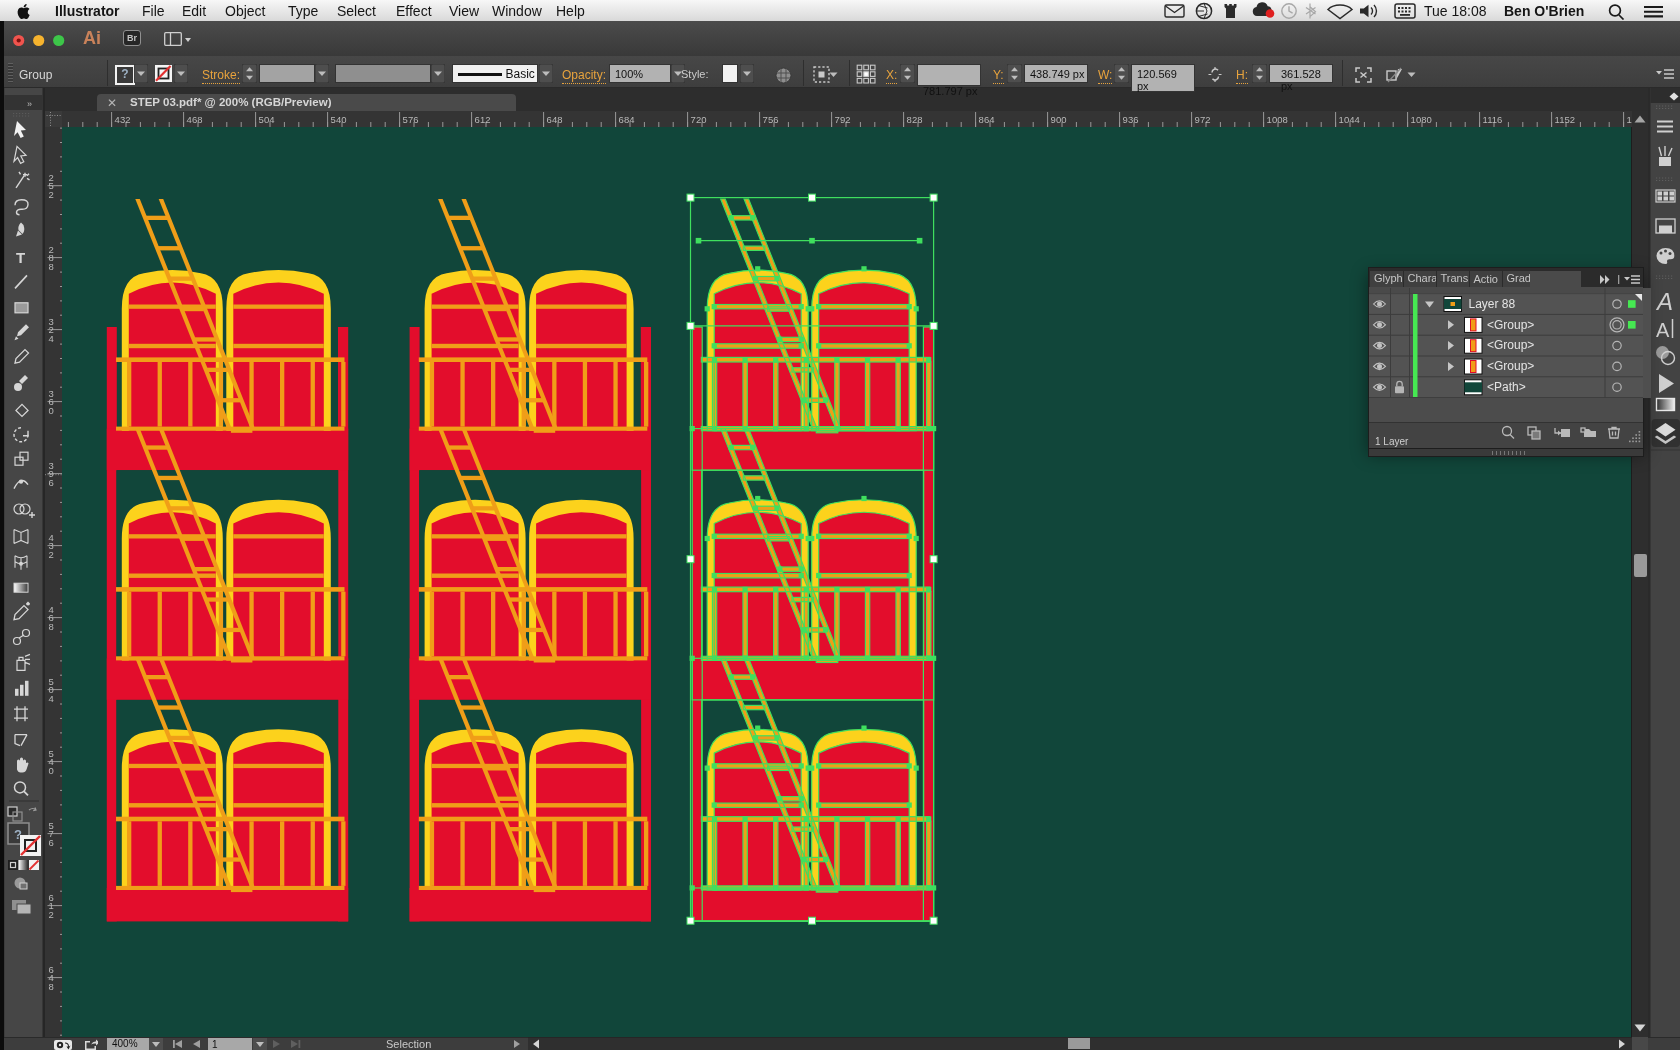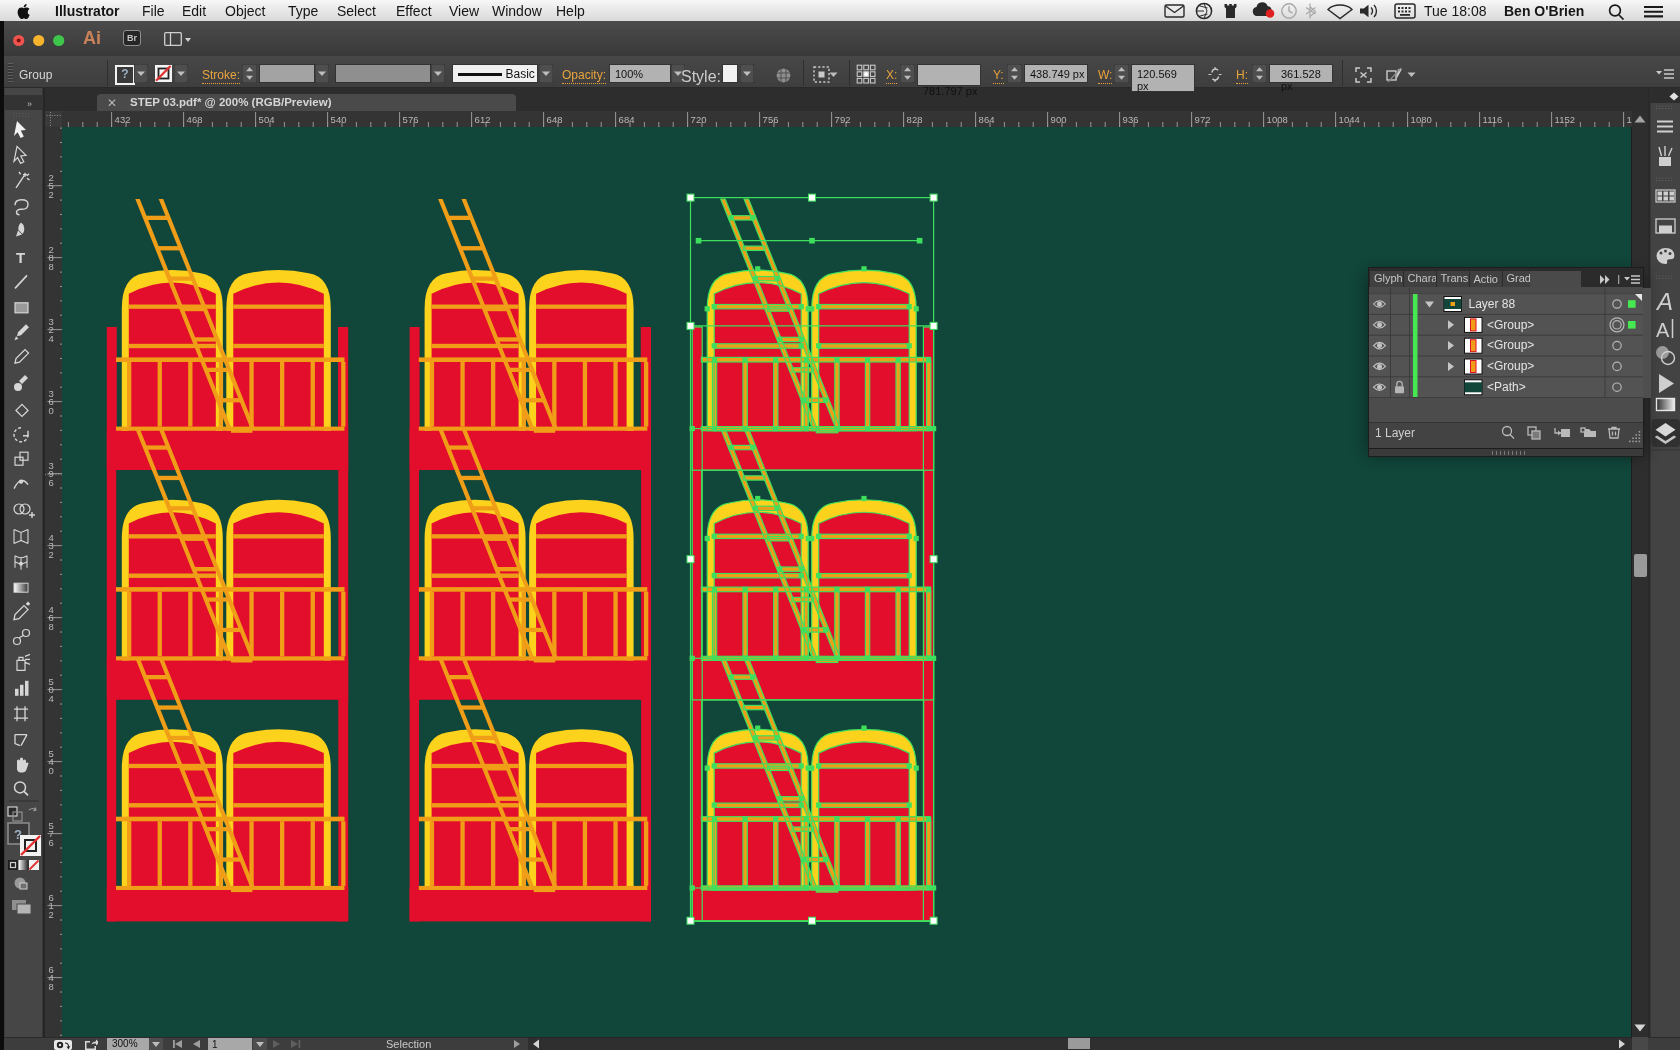--- a/index.html
+++ b/index.html
@@ -788,21 +788,21 @@
 <svg style="position:absolute;left:539px;top:63.5px" width="14" height="19" viewBox="0 0 14 19">
     <rect width="14" height="19" rx="2" fill="#4e4e4e" stroke="#333" stroke-width="1"></rect>
     <path d="M3.0 7.5 l4 4.5 4-4.5 Z" fill="#bdbdbd"></path>
   </svg>
 <span style="position:absolute;left:562px;top:68px;font-size:12px;color:#e8a33d;border-bottom:1px dotted #e8a33d;padding-bottom:1px">Opacity:</span>
 <div style="position:absolute;left:609px;top:63.5px;width:62px;height:19px;background:#b2b2b2;border:1px solid #333;box-sizing:border-box;font-size:11px;color:#111;padding:3px 0 0 5px">100%</div>
 <svg style="position:absolute;left:671px;top:63.5px" width="14" height="19" viewBox="0 0 14 19">
     <rect width="14" height="19" rx="2" fill="#4e4e4e" stroke="#333" stroke-width="1"></rect>
     <path d="M3.0 7.5 l4 4.5 4-4.5 Z" fill="#bdbdbd"></path>
   </svg>
-<span style="position:absolute;left:681px;top:68px;font-size:16px;color:#cccccc">Style:</span>
+<span style="position:absolute;left:681px;top:68px;font-size:11px;color:#cccccc">Style:</span>
 <div style="position:absolute;left:722px;top:63.5px;width:16px;height:19px;background:#f2f2f2;border:1px solid #333;box-sizing:border-box"></div>
 <svg style="position:absolute;left:739.5px;top:63.5px" width="14" height="19" viewBox="0 0 14 19">
     <rect width="14" height="19" rx="2" fill="#4e4e4e" stroke="#333" stroke-width="1"></rect>
     <path d="M3.0 7.5 l4 4.5 4-4.5 Z" fill="#bdbdbd"></path>
   </svg>
 <svg style="position:absolute;left:775px;top:67px" width="17" height="17">
     <circle cx="8.5" cy="8.5" r="7.5" fill="#8e8e8e"></circle>
     <path d="M1.5 6 h14 M1.5 11 h14 M6 1.7 v13.6 M11 1.7 v13.6" stroke="#4e4e4e" stroke-width="1"></path>
     <circle cx="8.5" cy="8.5" r="7.5" fill="none" stroke="#3a3a3a" stroke-width="1"></circle>
   </svg>
@@ -943,21 +943,21 @@
     <g fill="#222">
       <circle cx="6" cy="5" r="3.2"></circle>
       <circle cx="6" cy="5" r="1.2" fill="#e8e8e8"></circle>
       <path d="M11 2.5 a4 4 0 0 1 4 4 l1.5-1 -2 4 -2-3 1.5 0 a2.8 2.8 0 0 0 -3-3 Z"></path>
     </g>
   </svg>
 <svg style="position:absolute;left:84px;top:1039px" width="14" height="11" viewBox="0 0 14 11">
     <path d="M1 2 h5 v1.5 H2.5 v6 h8 V7 H12 v4 H1 Z" fill="#d9d9d9"></path>
     <path d="M7 5.5 q2-3.5 5-3 l0-2 3.5 3 -3.5 3 0-2 q-2.5-0.5-5 1 Z" fill="#d9d9d9"></path>
   </svg>
-<div style="position:absolute;left:107px;top:1038px;width:42px;height:12px;background:#a8a8a8;font-size:10px;color:#111;padding-left:5px;box-sizing:border-box">300%</div>
+<div style="position:absolute;left:107px;top:1038px;width:42px;height:12px;background:#a8a8a8;font-size:10px;color:#111;padding-left:5px;box-sizing:border-box">400%</div>
 <svg style="position:absolute;left:149px;top:1038px" width="14" height="12">
     <rect width="14" height="12" fill="#4e4e4e"></rect>
     <path d="M3 4 l4 5 4-5 Z" fill="#bdbdbd"></path>
   </svg>
 <svg style="position:absolute;left:170px;top:1038px" width="140" height="12" viewBox="0 0 140 12">
     <g fill="#9f9f9f">
       <path d="M12 2 L5 6 l7 4 Z"></path>
       <rect x="3" y="2" width="1.8" height="8"></rect>
       <path d="M30 2 l-7 4 7 4 Z"></path>
     </g>
@@ -1079,21 +1079,21 @@
     </g>
     <path d="M1642 294 l-7 0 7 7 Z" fill="#e8e8e8"></path>
   </svg>
 <span style="position:absolute;left:1468.5px;top:296.8px;font-size:12px;color:#e4e4e4">Layer 88</span>
 <span style="position:absolute;left:1487px;top:317.6px;font-size:12px;color:#e4e4e4">&lt;Group&gt;</span>
 <span style="position:absolute;left:1487px;top:338.4px;font-size:12px;color:#e4e4e4">&lt;Group&gt;</span>
 <span style="position:absolute;left:1487px;top:359.2px;font-size:12px;color:#e4e4e4">&lt;Group&gt;</span>
 <span style="position:absolute;left:1487px;top:380.0px;font-size:12px;color:#e4e4e4">&lt;Path&gt;</span>
 <div style="position:absolute;left:1369px;top:398px;width:274px;height:24px;background:#4c4c4c"></div>
 <div style="position:absolute;left:1369px;top:422px;width:274px;height:26px;background:#434343;border-top:1px solid #323232;box-sizing:border-box"></div>
-<span style="position:absolute;left:1375px;top:426px;font-size:12px;color:#cfcfcf">1 Layer</span>
+<span style="position:absolute;left:1375px;top:436px;font-size:10px;color:#cfcfcf">1 Layer</span>
 <svg style="position:absolute;left:1498px;top:424px" width="130" height="18" viewBox="0 0 130 18">
       <g fill="none" stroke="#b9b9b9" stroke-width="1.3">
         <circle cx="9" cy="7" r="4.5"></circle>
       <line x1="12" y1="10.5" x2="16" y2="14.5"></line>
         <rect x="30" y="3" width="8" height="8"></rect>
       <rect x="34" y="7" width="8" height="8" fill="#7a7a7a" stroke="#b9b9b9"></rect>
         <path d="M57 4 v5 h6"></path>
       <path d="M60 6.5 l3 2.5 -3 2.5" fill="#b9b9b9" stroke="none"></path>
       <rect x="63" y="5" width="9" height="8" fill="#b9b9b9" stroke="none"></rect>
         <path d="M86 13 v-8 h5 l2 2 h5 v6 Z" fill="#b9b9b9" stroke="none"></path>

